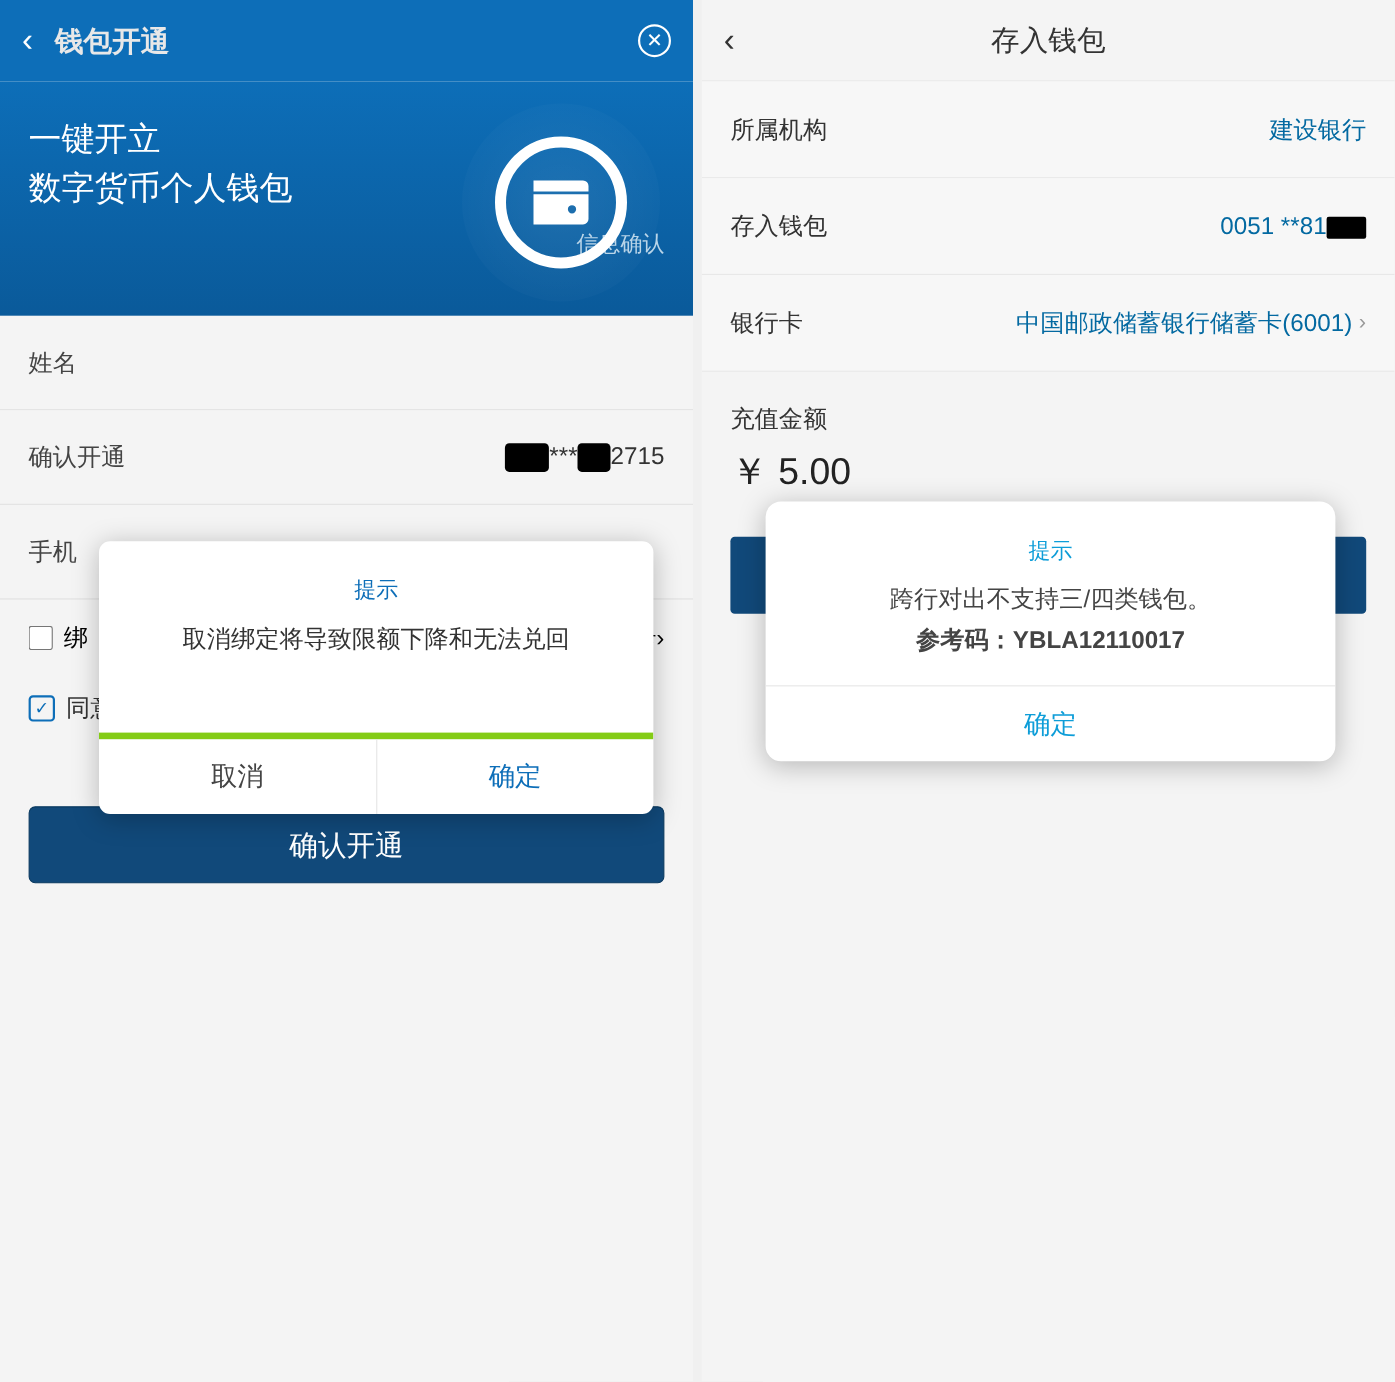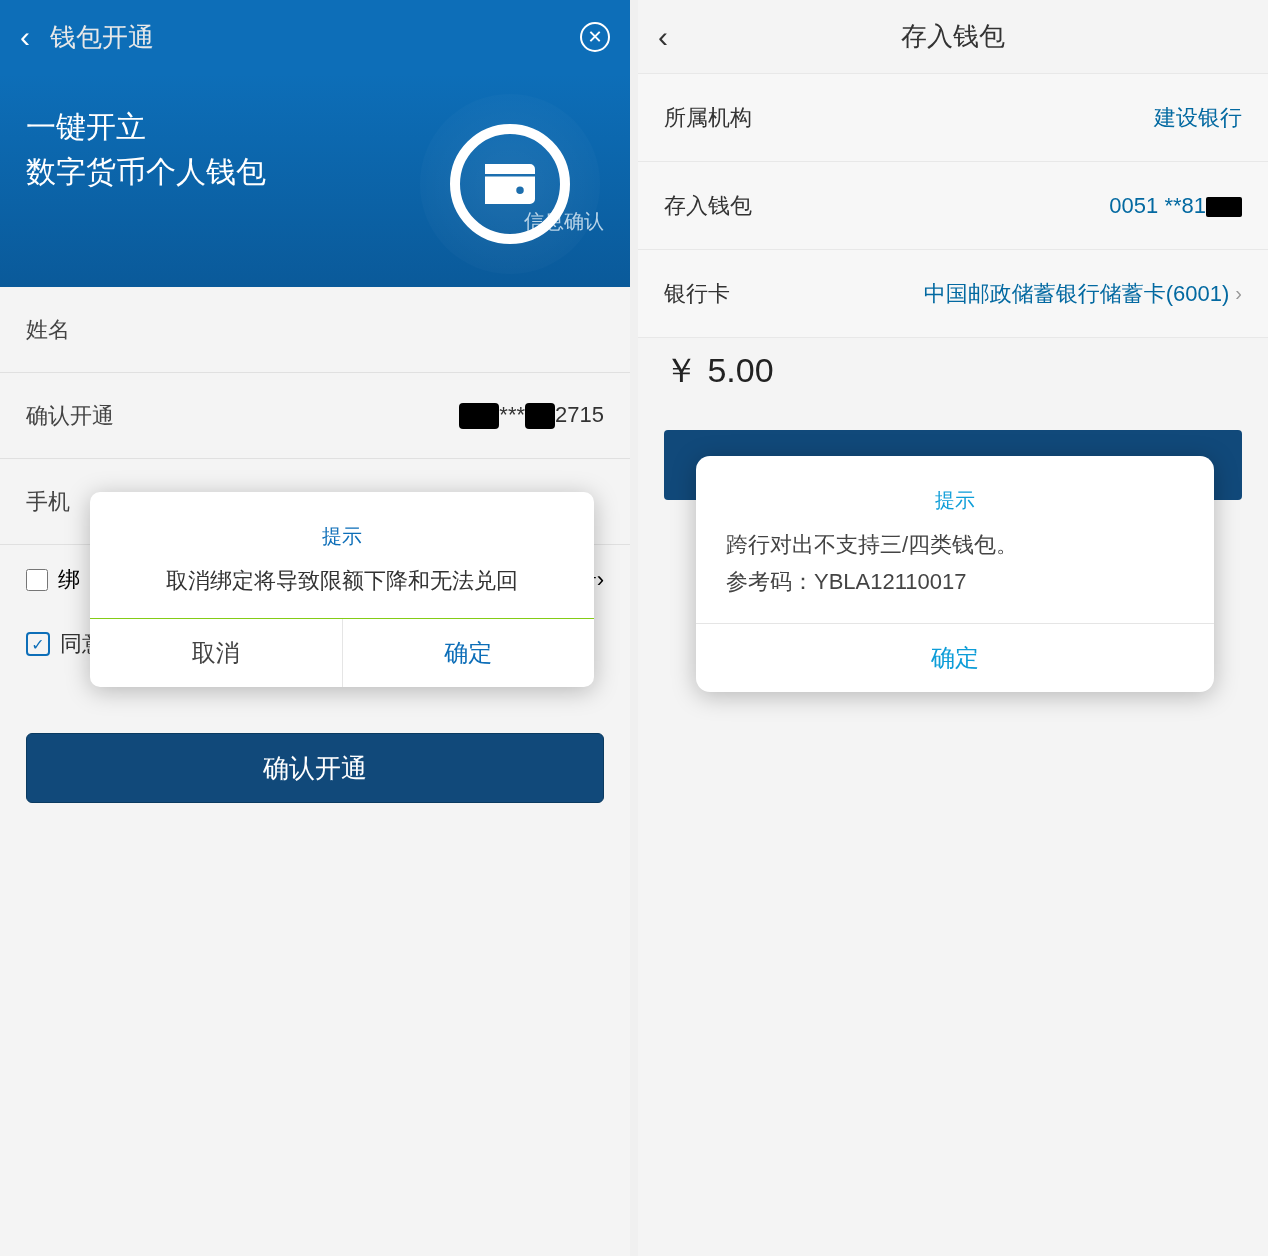--- a/index.html
+++ b/index.html
@@ -2,21 +2,21 @@
 <html><head>
 <meta charset="utf-8">
 <style>
   * { margin: 0; padding: 0; box-sizing: border-box; font-family: -apple-system, "PingFang SC", "Microsoft YaHei", sans-serif; }
   body { background: #f0f0f0; display: flex; gap: 8px; padding: 0; width: 1268px; height: 1256px; overflow: hidden; }
   .phone { flex: 1; height: 100%; position: relative; background: #f4f4f4; overflow: hidden; }
 
   
   .nav1 { height: 74px; background: #0d6eb8; display: flex; align-items: center; padding: 0 20px; color: #fff; }
   .nav1 .back { font-size: 30px; margin-right: 20px; }
-  .nav1 .title { font-size: 26px; flex: 1; color: #e8e8e8; }
+  .nav1 .title { font-size: 26px; flex: 1; color: #e8e8e8; font-weight: bold; }
   .nav1 .close { width: 30px; height: 30px; border: 2px solid #fff; border-radius: 50%; display: flex; align-items: center; justify-content: center; font-size: 18px; }
 
   .hero { background: linear-gradient(to bottom, #0d6eb8, #0a5a9a); padding: 30px 26px 52px; position: relative; color: #fff; }
   .hero .line1, .hero .line2 { font-size: 30px; font-weight: 300; line-height: 1.5; }
   .hero .sub { font-size: 20px; color: #b8d4e8; margin-top: 14px; text-align: right; }
   .hero .wallet-icon { position: absolute; right: 30px; top: 20px; width: 180px; height: 180px;
     border-radius: 50%; background: radial-gradient(circle, rgba(255,255,255,0.08) 0%, rgba(255,255,255,0.02) 70%);
     display: flex; align-items: center; justify-content: center; }
   .hero .wallet-icon .ring { width: 120px; height: 120px; border: 10px solid #fff; border-radius: 50%; display: flex; align-items: center; justify-content: center; }
   .hero .wallet-icon svg { width: 60px; height: 50px; fill: #fff; }
@@ -34,21 +34,21 @@
   .agree .cb { width: 24px; height: 24px; border: 2px solid #0d6eb8; border-radius: 4px; margin-right: 10px; display:flex; align-items:center; justify-content:center; color:#0d6eb8; font-size:16px; }
   .agree .text { color: #333; }
   .agree .link { color: #0d6eb8; }
 
   .primary-btn { margin: 60px 26px; height: 70px; background: #11497a; border:1px solid #0a3a60; border-radius: 6px; color: #fff; font-size: 26px; display: flex; align-items: center; justify-content: center; }
 
   
   .overlay1 { position: absolute; left: 90px; right: 36px; top: 492px; background: #fff; border-radius: 10px; box-shadow: 0 4px 24px rgba(0,0,0,0.25); overflow:hidden;}
   .dlg-title { text-align: center; padding: 31px 0 12px; font-size: 20px; color: #0d6eb8; }
   .dlg-msg { padding: 4px 24px 22px; text-align: center; font-size: 22px; color: #333; }
-  .dlg-btns { display: flex; border-top: 1px solid #84cc16; }
+  .dlg-btns { display: flex; border-top: 6px solid #84cc16; margin-top: 48px; }
   .dlg-btns .btn { flex: 1; text-align: center; padding: 18px 0; font-size: 24px; }
   .dlg-btns .cancel { color: #444; border-right: 1px solid #e5e5e5; }
   .dlg-btns .ok { color: #0d6eb8; }
 
   
   .nav2 { height: 74px; display: flex; align-items: center; padding: 0 20px; background:#f4f4f4; border-bottom:1px solid #e8e8e8;}
   .nav2 .back { font-size: 30px; color: #333; width:40px; }
   .nav2 .title { flex: 1; text-align: center; font-size: 26px; color: #333; margin-left:-40px; }
 
   .row2 { display: flex; align-items: center; min-height: 88px; padding: 0 26px; border-bottom: 1px solid #e8e8e8; font-size: 22px; background:#f7f7f7;}
@@ -56,22 +56,22 @@
   .row2 .value { flex: 1; text-align: right; color: #0369a1; }
   .row2 .redact2 { display:inline-block; height:20px; background:#000; border-radius:2px; vertical-align:middle;}
   .row2 .chev { color:#999; margin-left:6px; font-size:20px; }
 
   .amount-label { padding: 28px 26px 0; font-size: 22px; color:#333; }
   .amount-value { padding: 10px 26px 26px; font-size: 34px; color:#222; }
   .primary-btn2 { margin: 10px 26px; height: 70px; background:#11497a; border-radius:4px; color:#fff; display:flex; align-items:center; justify-content:center; font-size:26px; }
 
   .overlay2 { position:absolute; left:58px; right:54px; top:456px; background:#fff; border-radius:14px; box-shadow:0 4px 24px rgba(0,0,0,0.25); overflow:hidden; }
   .overlay2 .dlg-title { color:#0d9dd8; }
-  .overlay2 .dlg-body { padding: 0 30px 22px; font-size:22px; color:#444; line-height:1.7;}
-  .overlay2 .dlg-body .ref { font-size:22px; }
+  .overlay2 .dlg-body { padding: 0 30px 22px; font-size:22px; color:#444; line-height:1.7;text-align:center;}
+  .overlay2 .dlg-body .ref { font-size:22px;font-weight:bold; }
   .overlay2 .ok-full { border-top:1px solid #e5e5e5; text-align:center; padding:18px 0; color:#0d9dd8; font-size:24px; }
 </style>
 </head>
 <body>
 
 <div class="phone">
   <div class="nav1">
     <span class="back">‹</span>
     <span class="title">钱包开通</span>
     <span class="close">✕</span>
@@ -146,20 +146,21 @@
     <span class="value">
       <span>0051 **81</span><span class="redact2" style="width:36px"></span>
     </span>
   </div>
   <div class="row2">
     <span class="label">银行卡</span>
     <span class="value">中国邮政储蓄银行储蓄卡(6001)</span>
     <span class="chev">›</span>
   </div>
 
+  <div class="amount-label">充值金额</div>
   <div class="amount-value">￥ 5.00</div>
 
   <div class="primary-btn2">&nbsp;</div>
 
   <div class="overlay2">
     <div class="dlg-title">提示</div>
     <div class="dlg-body">
       <div>跨行对出不支持三/四类钱包。</div>
       <div class="ref">
         <span>参考码：</span><span>YBLA12110017</span>

